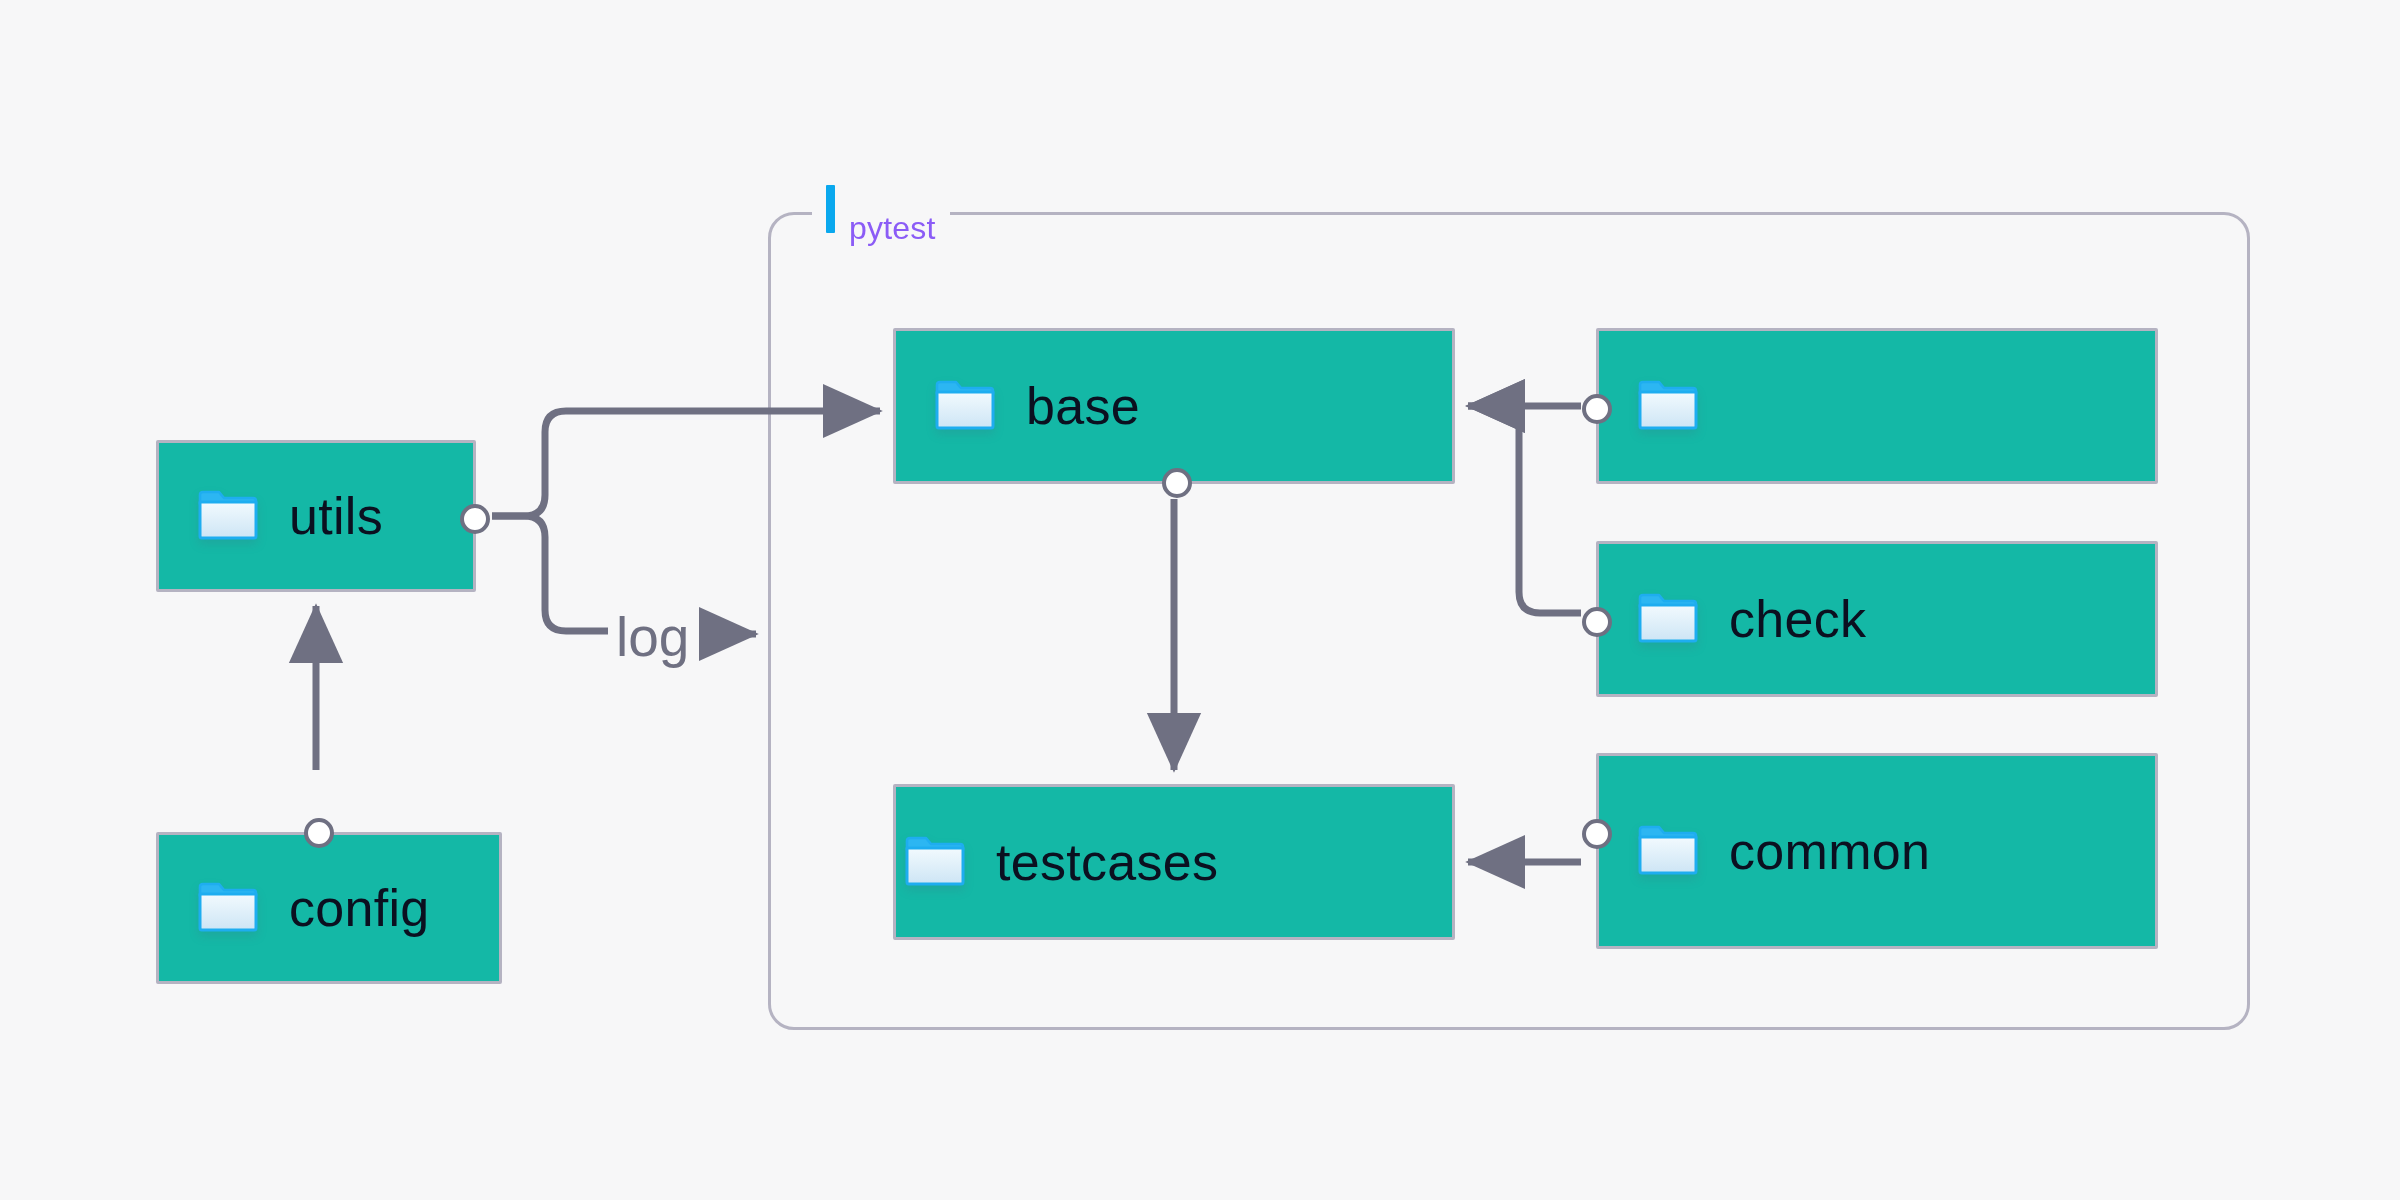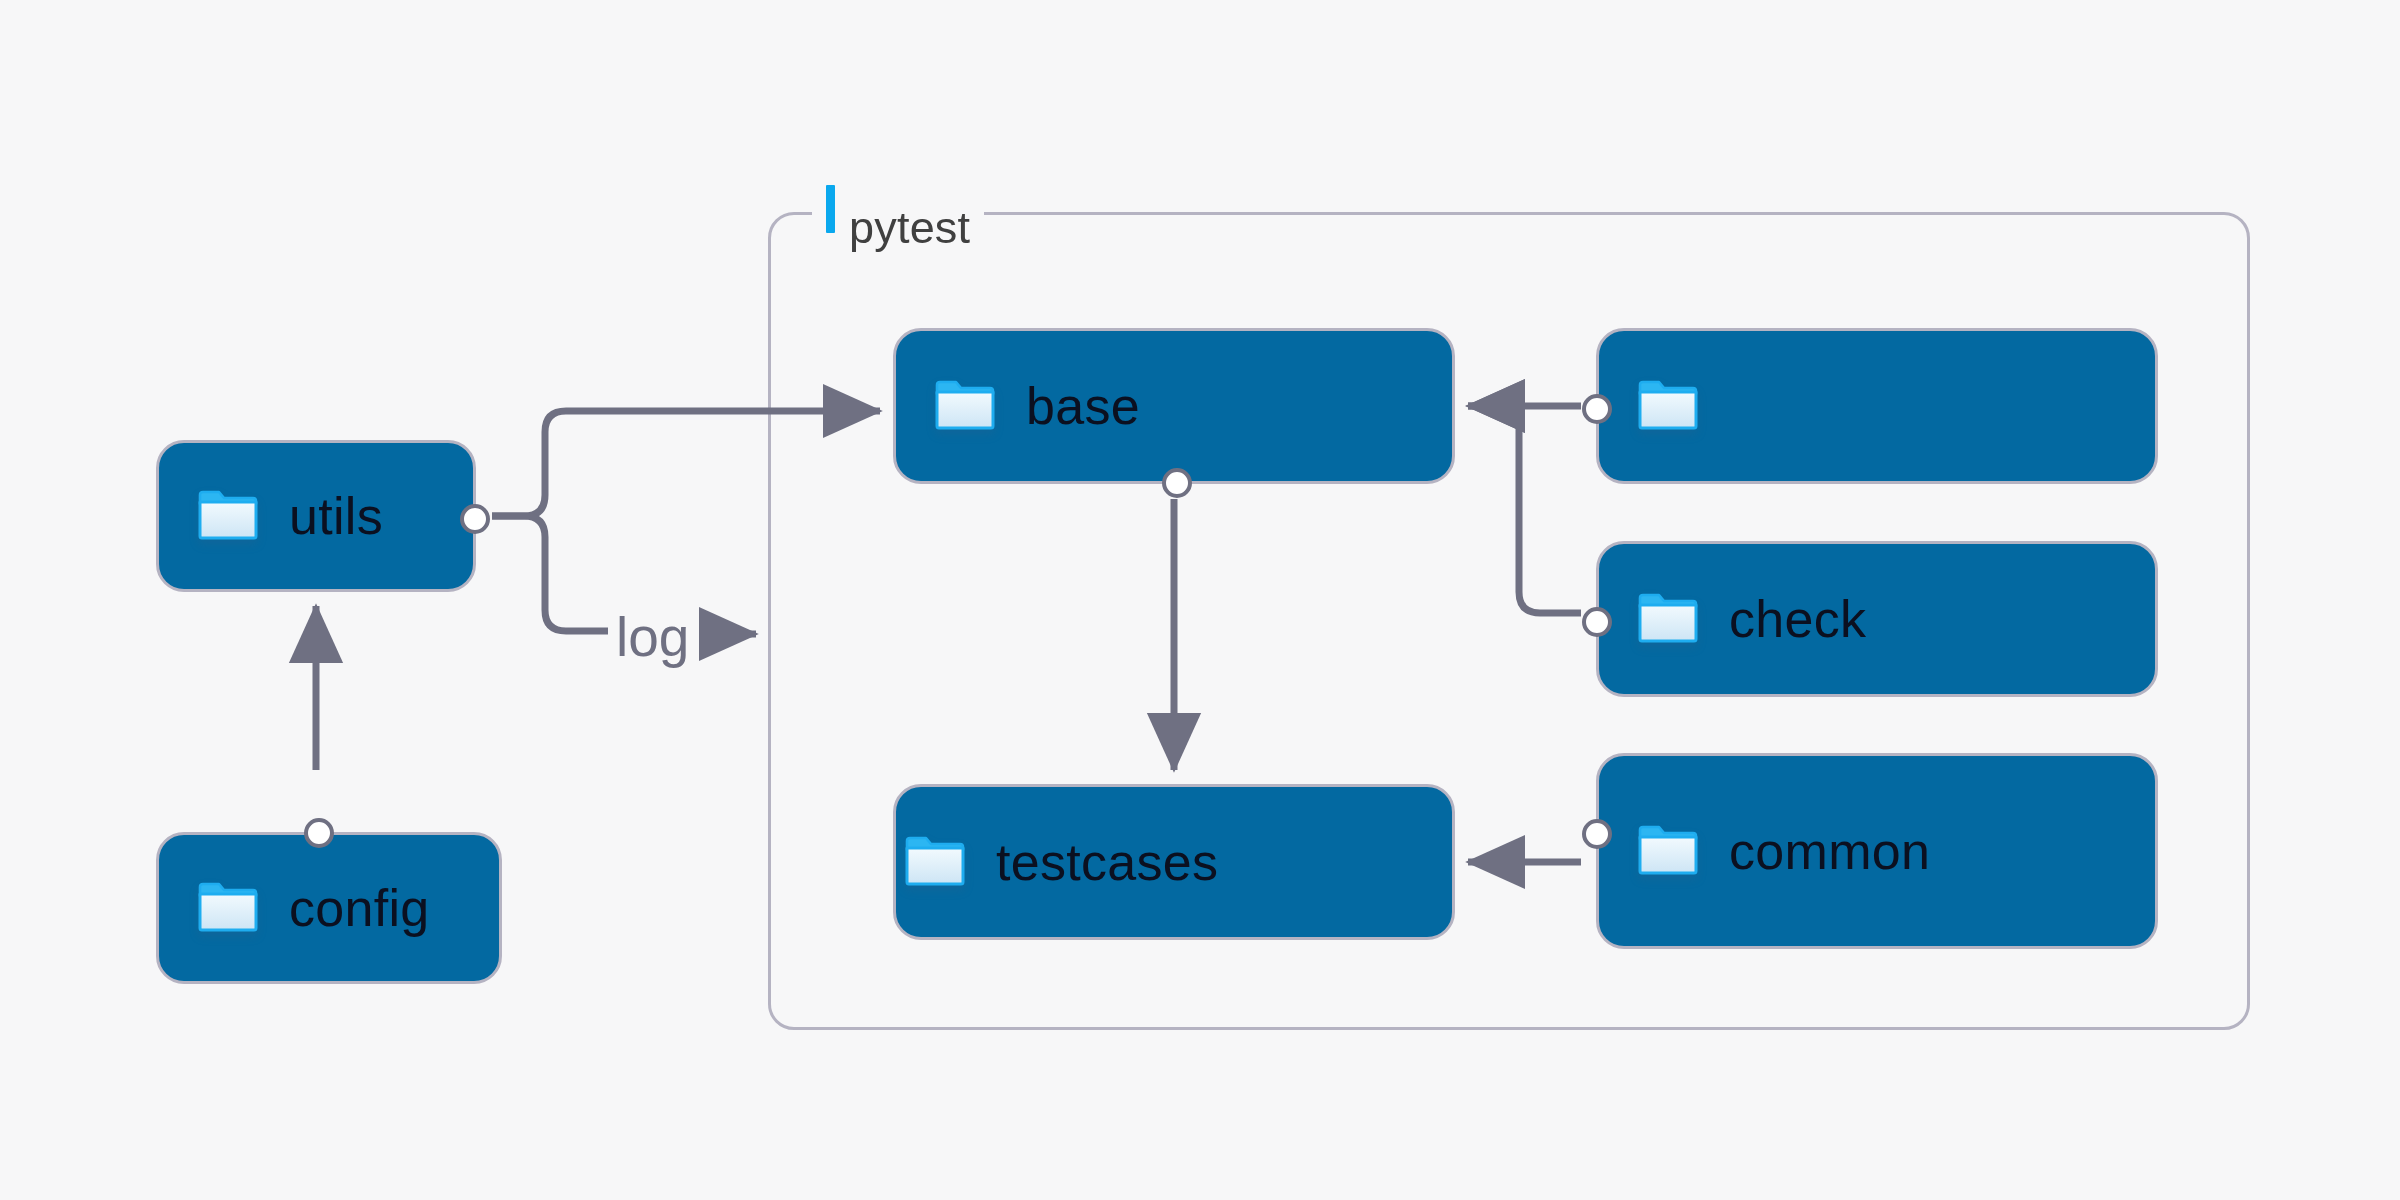--- a/index.html
+++ b/index.html
@@ -40,34 +40,34 @@
     height: 58px;
   }
   .group-bar {
     width: 9px;
     height: 48px;
     background: #0aa8ee;
     border-radius: 1px;
     flex: 0 0 auto;
   }
   .group-title {
-    font-size: 45px;
-    color: #404040;
+    font-size: 32px;
+    color: #8b5cf6;
     letter-spacing: 0.2px;
     white-space: nowrap;
     margin-top: 38px;
   }
 
   
   .node {
     position: absolute;
     box-sizing: border-box;
-    background: #0369a1;
+    background: #14b8a6;
     border: 3px solid #b5b3c2;
-    border-radius: 28px;
+    border-radius: 2px;
     display: flex;
     align-items: center;
     padding-left: 38px;
     gap: 30px;
   }
   .node-label {
     font-size: 52px;
     color: #0b1020;
     white-space: nowrap;
     letter-spacing: 0.3px;

